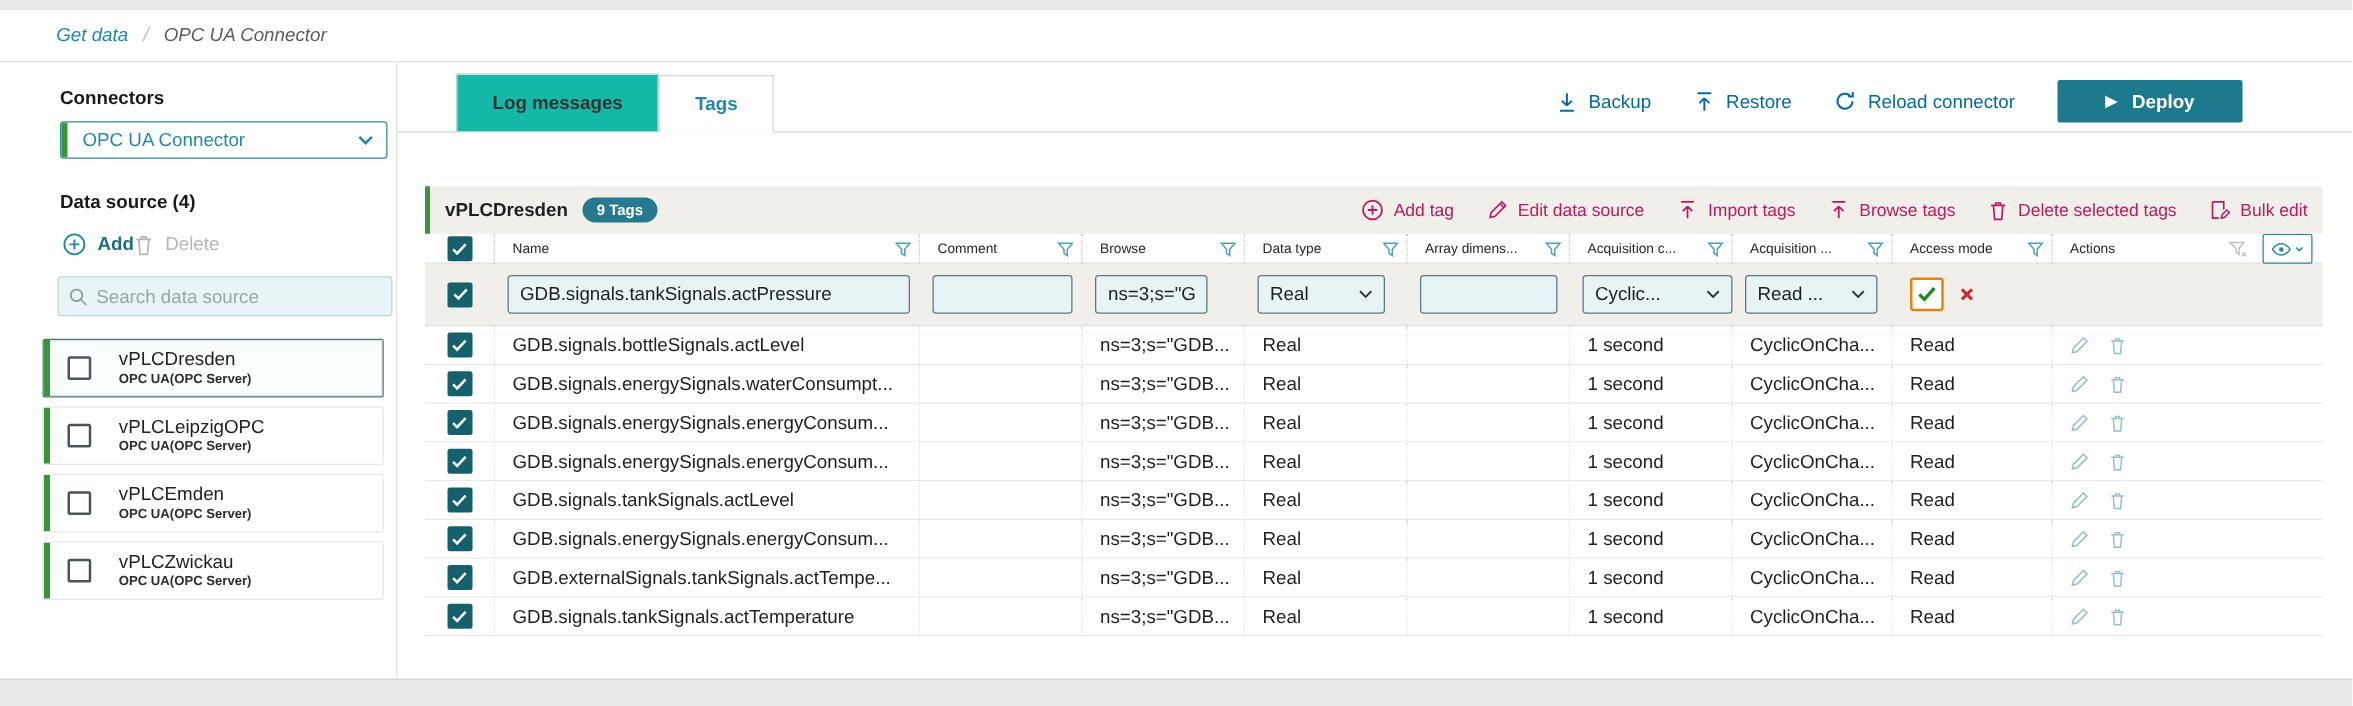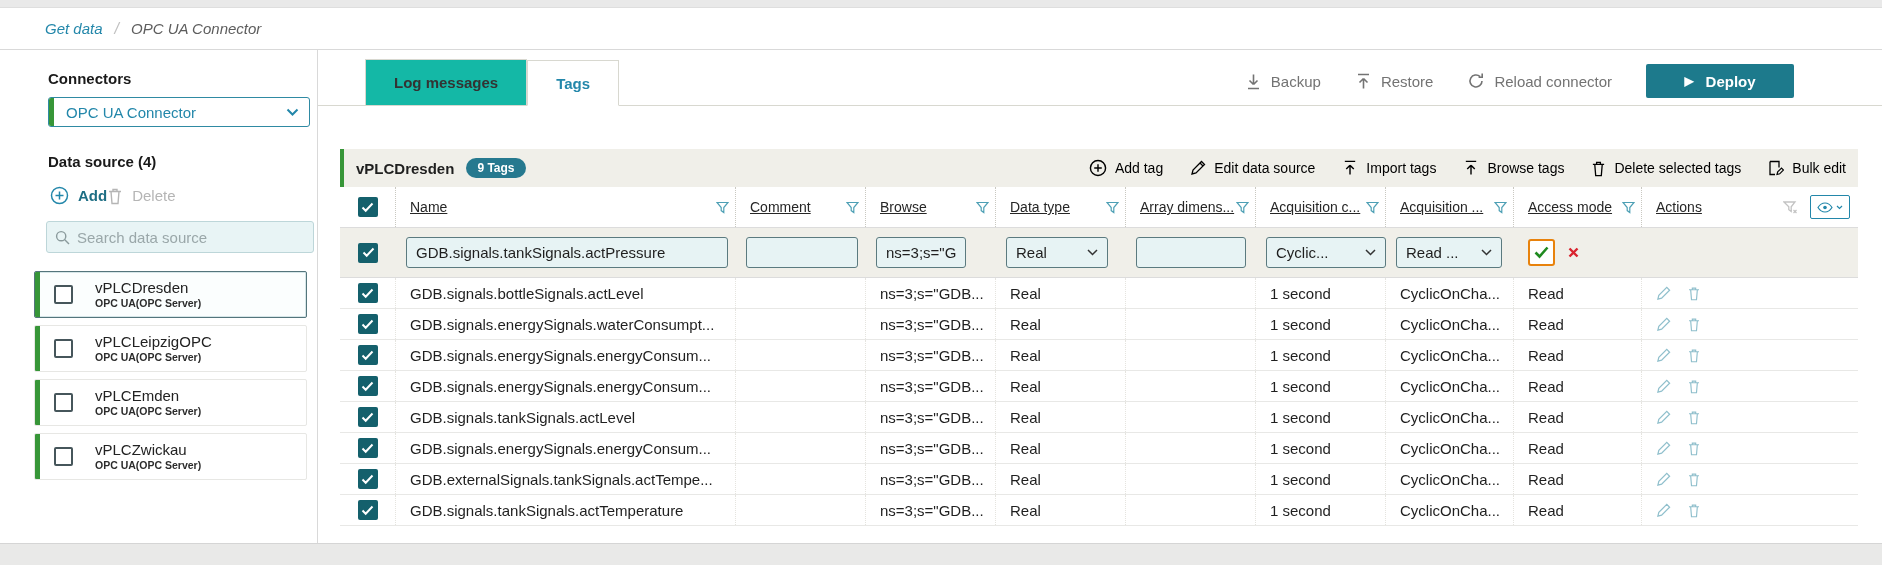--- a/index.html
+++ b/index.html
@@ -41,35 +41,35 @@
   .ds-name { font-size:15px; color:#222; }
   .ds-type { font-size:10.5px; font-weight:bold; color:#2c2c2c; }
 
   
   .content { flex:1 1 auto; display:flex; flex-direction:column; min-width:0; background:#fff; }
   .tabs-row { height:56px; flex:0 0 auto; display:flex; align-items:flex-end; border-bottom:1px solid #d8d8d0; padding-left:47px; position:relative; }
   .tab { height:46px; display:flex; align-items:center; justify-content:center; font-size:15px; font-weight:bold; padding:0 28px; cursor:pointer; }
   .tab.inactive { background:#14b8a6; border:1px solid #d8d8d0; border-bottom:none; color:#333; }
   .tab.active { background:#fff; border:1px solid #d8d8d0; border-bottom:1px solid #fff; margin-bottom:-1px; color:#2387aa; }
   .hdr-actions { position:absolute; right:88px; top:14px; display:flex; align-items:center; gap:34px; }
-  .txt-btn { display:flex; align-items:center; gap:9px; background:none; border:none; color:#737373; font-family:inherit; font-size:15px; cursor:pointer; }
+  .txt-btn { display:flex; align-items:center; gap:9px; background:none; border:none; color:#0369a1; font-family:inherit; font-size:15px; cursor:pointer; }
   .deploy-btn { display:flex; align-items:center; justify-content:center; gap:12px; width:148px; height:34px; background:#1d7a8c; color:#fff; border:none; border-radius:2px; font-family:inherit; font-size:15px; font-weight:bold; cursor:pointer; }
   .deploy-btn .tri { font-size:12px; line-height:1; }
 
   .panel-wrap { margin:43px 24px 0 22px; }
   .panel-header { height:38px; background:#f0efe9; display:flex; align-items:center; position:relative; padding-left:16px; }
   .panel-header .bar { position:absolute; left:0; top:0; bottom:0; width:4px; background:#379638; }
   .ph-name { font-size:15px; font-weight:bold; color:#1f1f1f; }
   .ph-badge { margin-left:12px; background:#26798f; color:#fff; font-size:12px; font-weight:bold; border-radius:10px; padding:3px 11px; }
   .ph-toolbar { margin-left:auto; display:flex; align-items:center; gap:27px; padding-right:12px; }
-  .tb-btn { display:flex; align-items:center; gap:8px; background:none; border:none; color:#000000; font-family:inherit; font-size:14px; cursor:pointer; white-space:nowrap; }
+  .tb-btn { display:flex; align-items:center; gap:8px; background:none; border:none; color:#be185d; font-family:inherit; font-size:14px; cursor:pointer; white-space:nowrap; }
 
   
   .grid { display:grid; grid-template-columns:56px 340px 130px 130px 130px 130px 130px 128px 128px 92px 1fr; align-items:center; }
-  .thead { height:41px; background:#fff; border-bottom:1px solid #dcdcdc; font-size:14px; color:#262626;text-decoration:underline; }
+  .thead { height:24px; background:#fff; border-bottom:1px solid #dcdcdc; font-size:11px; color:#262626; }
   .hcell { display:flex; align-items:center; justify-content:space-between; height:100%; padding:0 6px 0 14px; border-right:1px dotted #c9c8c1; }
   .hcell.no-border { border-right:none; }
   .hcell .flt { color:#4ea0b5; cursor:pointer; display:flex; }
   .hsel { display:flex; align-items:center; justify-content:center; height:100%; border-right:1px dotted #c9c8c1; }
   .cb { width:20px; height:20px; background:#14606c; border-radius:2px; display:flex; align-items:center; justify-content:center; cursor:pointer; flex:0 0 auto; }
   .hextra { display:flex; align-items:center; justify-content:flex-end; gap:12px; height:100%; padding-right:8px; }
   .clear-flt { color:#c3c3c3; display:flex; cursor:pointer; }
   .eye-box { width:40px; height:24px; border:1px solid #2387aa; border-radius:2px; display:flex; align-items:center; justify-content:center; gap:3px; color:#2387aa; cursor:pointer; background:#fff; }
 
   .edit-row { height:50px; background:#f0efe9; border-bottom:1px solid #dcdcdc; font-size:15px; }

